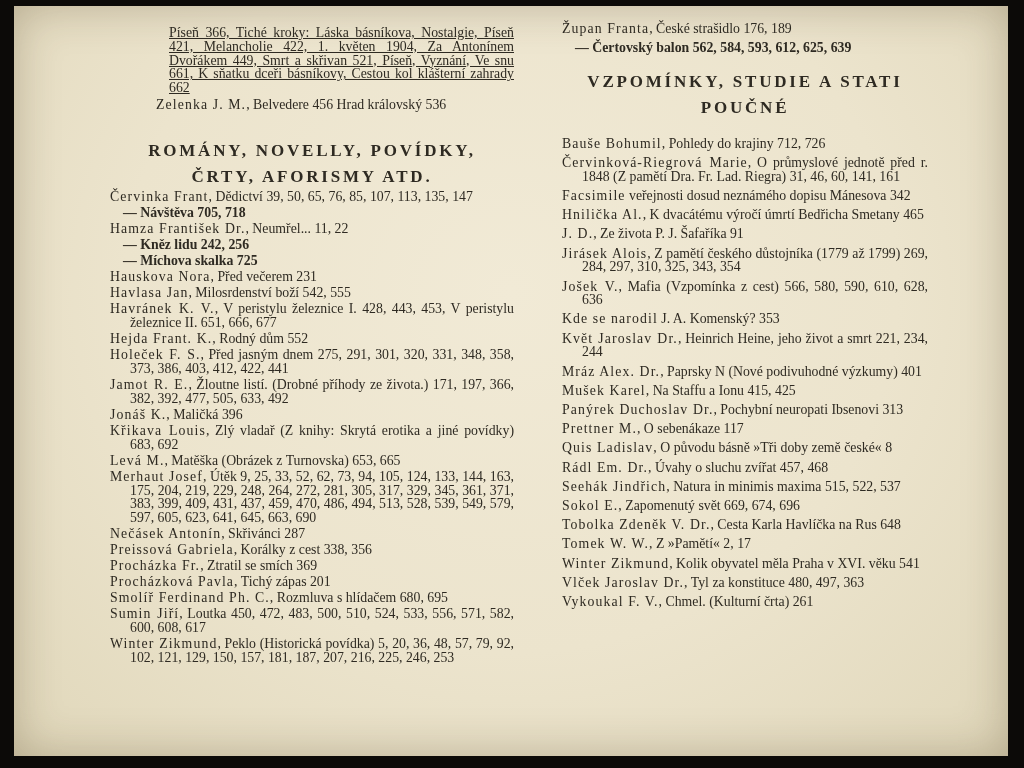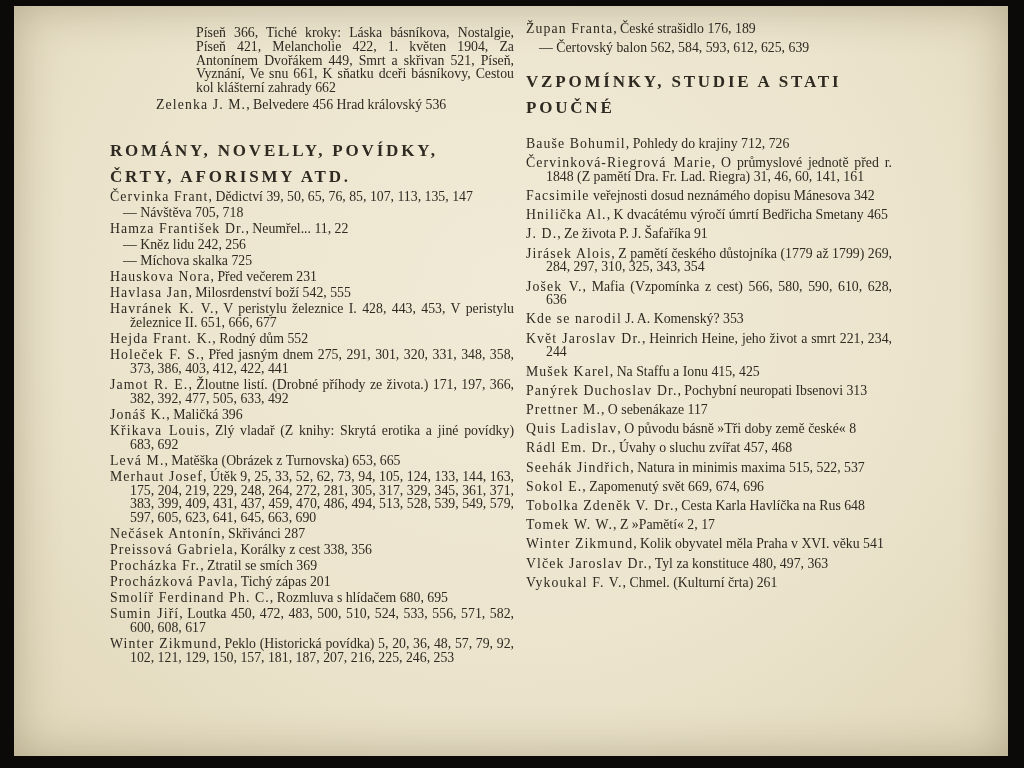--- a/index.html
+++ b/index.html
@@ -12,38 +12,38 @@
     color:var(--ink);
   }
   .paper {
     position:absolute; left:14px; top:6px; width:994px; height:750px;
     background:radial-gradient(ellipse at 50% 38%, #f1ead6 0%, var(--paper) 55%, #e0d7ba 100%);
     box-shadow:inset 0 0 46px rgba(70,52,22,.28);
     overflow:hidden;
   }
   .col { position:absolute; top:16px; }
   .col-left  { left:96px;  width:404px; }
-  .col-right { left:512px; width:366px; }
+  .col-right { left:548px; width:366px; }
 
   .entry {
     margin:0 0 2.4px; padding-left:20px; text-indent:-20px;
     font-size:13.8px; line-height:13.7px; text-align:justify;
   }
   .col-right .entry { margin-bottom:5.5px; }
-  .entry.sub { margin-left:13px; }
+  .entry.sub { margin-left:13px;font-weight:bold; }
   .name { letter-spacing:1.1px; }
 
   .carryover {
-    margin:4px 0 3px 86px;
-    font-size:13.8px; line-height:13.8px; text-align:justify;
+    margin:4px 0 3px 59px;
+    font-size:13.8px; line-height:13.8px; text-align:justify;text-decoration:underline;
   }
   .pre-left .entry { margin-left:46px; padding-left:0; text-indent:0; }
 
   .heading {
-    text-align:left; font-weight:700;
+    text-align:center; font-weight:700;
     font-size:17px; letter-spacing:2.8px; line-height:26px;
   }
   .col-left  .heading { margin:26px 0 0; }
   .col-right .heading { margin:14px 0 16px; }
 </style>
 </head>
 <body>
 
 <div class="paper">
 
@@ -135,20 +135,21 @@
         <p class="entry"><span class="name">J. D.</span><span>, Ze života P. J. Šafaříka 91</span></p>
 
         <p class="entry"><span class="name">Jirásek Alois</span><span>, Z pamětí českého důstojníka (1779 až 1799) 269, 284, 297, 310, 325, 343, 354</span></p>
 
         <p class="entry"><span class="name">Jošek V.</span><span>, Mafia (Vzpomínka z cest) 566, 580, 590, 610, 628, 636</span></p>
 
         <p class="entry"><span class="name">Kde se narodil</span><span> J. A. Komenský? 353</span></p>
 
         <p class="entry"><span class="name">Květ Jaroslav Dr.</span><span>, Heinrich Heine, jeho život a smrt 221, 234, 244</span></p>
 
+        <p class="entry"><span class="name">Mráz Alex. Dr.</span><span>, Paprsky N (Nové podivuhodné výzkumy) 401</span></p>
 
         <p class="entry"><span class="name">Mušek Karel</span><span>, Na Staffu a Ionu 415, 425</span></p>
 
         <p class="entry"><span class="name">Panýrek Duchoslav Dr.</span><span>, Pochybní neuropati Ibsenovi 313</span></p>
 
         <p class="entry"><span class="name">Prettner M.</span><span>, O sebenákaze 117</span></p>
 
         <p class="entry"><span class="name">Quis Ladislav</span><span>, O původu básně »Tři doby země české« 8</span></p>
 
         <p class="entry"><span class="name">Rádl Em. Dr.</span><span>, Úvahy o sluchu zvířat 457, 468</span></p>

